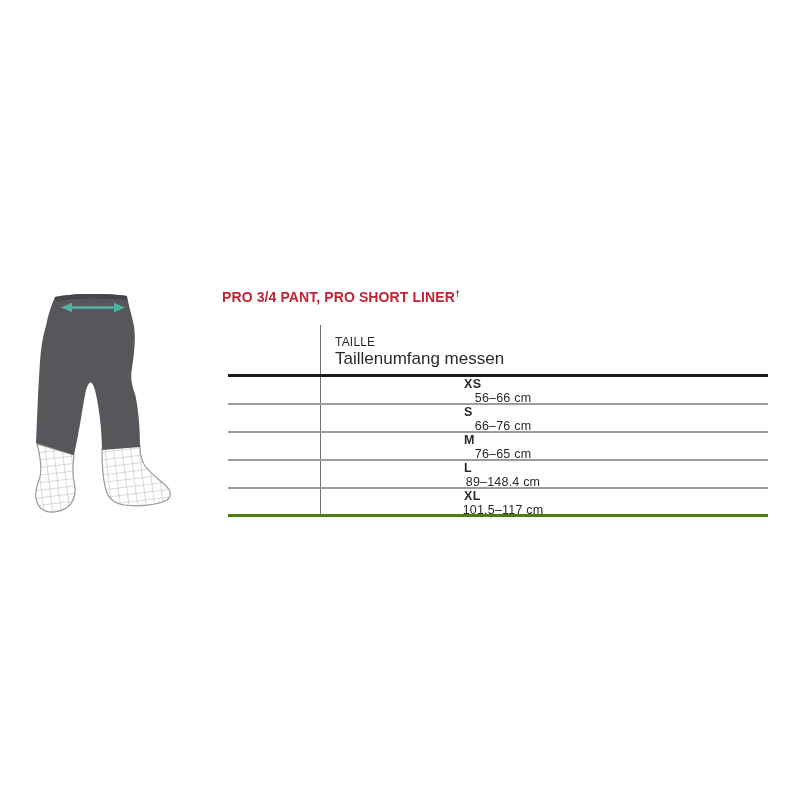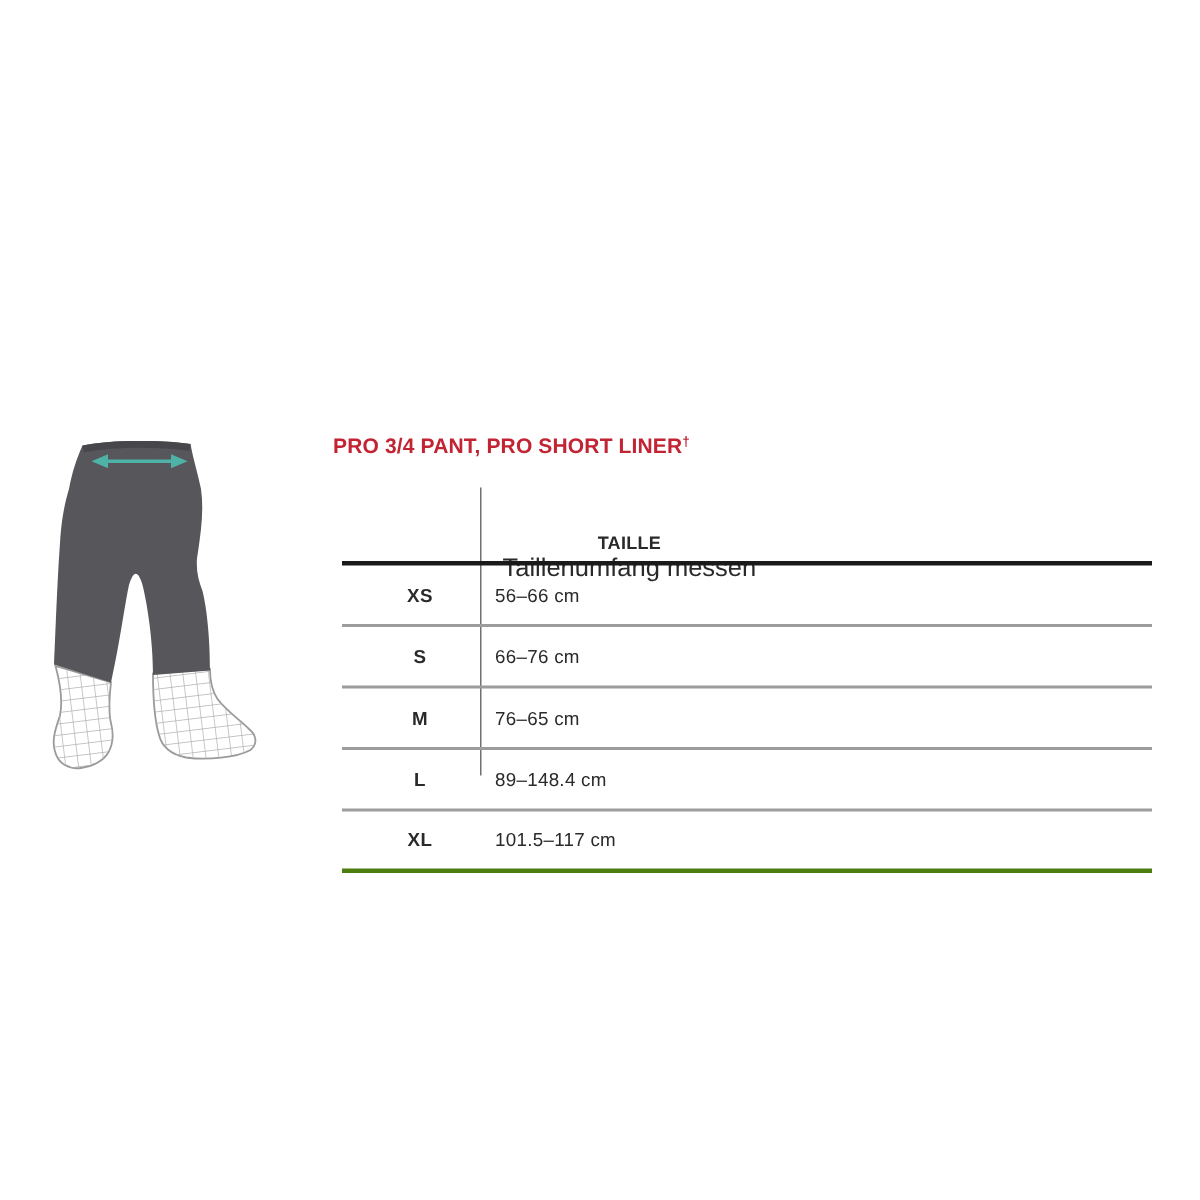--- a/index.html
+++ b/index.html
@@ -3,21 +3,21 @@
 <meta charset="utf-8">
 <style>
   * { margin: 0; padding: 0; box-sizing: border-box; }
   html, body { width: 800px; height: 800px; background: #ffffff; }
   body {
     font-family: "Liberation Sans", sans-serif;
     position: relative;
     overflow: hidden;
     color: #2a2a2a;
   }
-  .canvas { position: absolute; inset: 0; background: #ffffff; text-align: center; }
+  .canvas { position: absolute; inset: 0; background: #ffffff; }
 
   
   .figure {
     position: absolute;
     left: 34px; top: 294px;
     width: 142px; height: 228px;
   }
 
   
   .chart-title {
@@ -35,44 +35,45 @@
     font-weight: 700;
   }
 
   
   .col-header {
     position: absolute;
     left: 335px; top: 335px;
     line-height: 15px;
     font-size: 12px;
   }
-  .col-header .hdr-title { font-weight: 700; letter-spacing: 0.2px; margin-top: 20px; }
+  .col-header .hdr-title { font-weight: 400; letter-spacing: 0.2px; }
   .col-header .hdr-sub { font-weight: 400; font-size: 17px; margin-top: 1px; }
 
   
   .v-divider {
     position: absolute;
     left: 320px; top: 325px;
     width: 1px; height: 192px;
     background: #707070;
   }
 
   
   .size-table {
     position: absolute;
     left: 228px; top: 374px;
     width: 540px;
     border-top: 3px solid #1a1a1a;
   }
   .size-row {
     display: flex;
     align-items: center;
-    height: 41px;
+    height: 28px;
     border-bottom: 2px solid #9c9c9c;
     font-size: 12.5px;
+    flex-direction: column;
   }
   .size-row:last-child { border-bottom: 3px solid #4d7c0f; }
   .cell-size {
     width: 92px;
     padding-left: 12px;
     font-weight: 700;
     letter-spacing: 0.3px;
   }
   .cell-range {
     padding-left: 10px;

